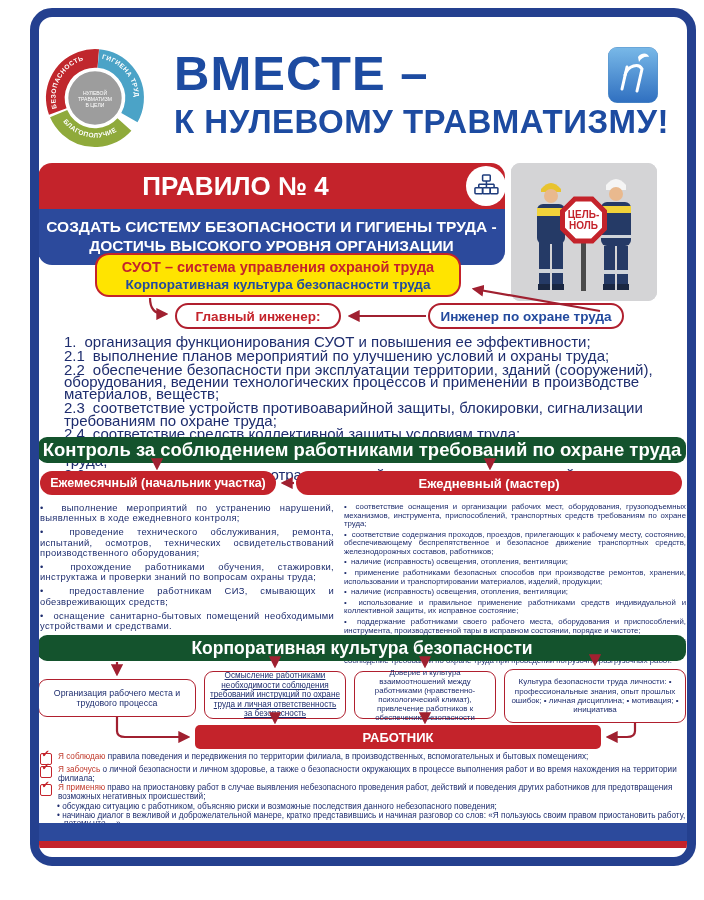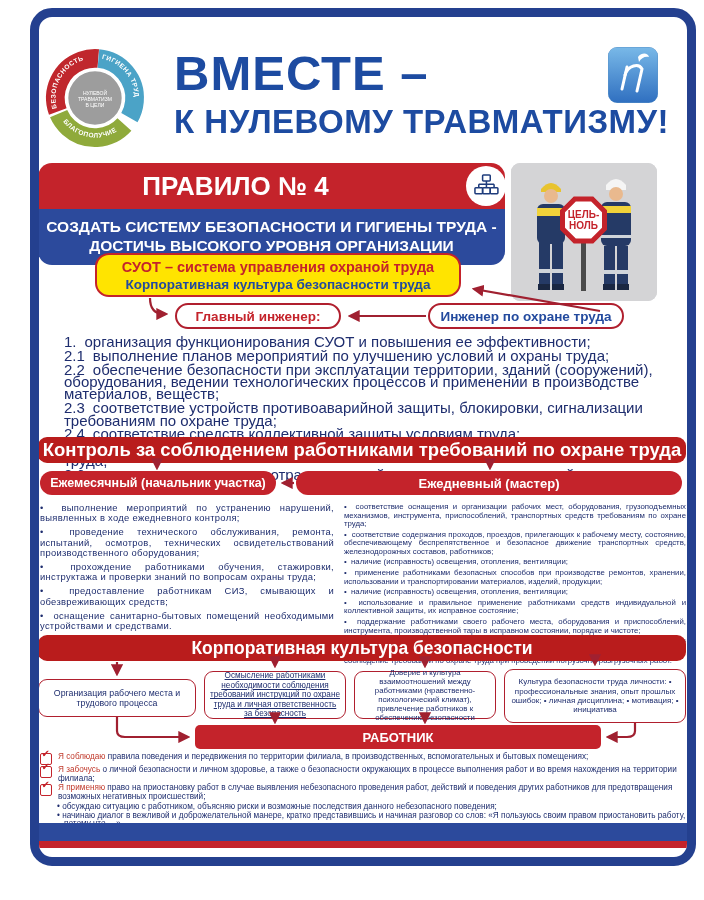--- a/index.html
+++ b/index.html
@@ -28,21 +28,21 @@
 
   .role-pill{background:#fff;border:2px solid #b01f2e;border-radius:13px;display:flex;align-items:center;justify-content:center;
              font-weight:bold;font-size:13.5px;}
   .role-pill.red-text{color:#c4232b;}
   .role-pill.blue-text{color:#234a9e;}
 
   .duties{color:#1e2d6e;font-size:15px;line-height:12.3px;padding-left:24px;}
   .duty{margin-bottom:1.6px;}
   .duty .num{margin-right:8px;}
 
-  .section-bar{background:#b91c1c;border-radius:9px;color:#fff;font-weight:bold;display:flex;align-items:center;justify-content:center;}
+  .section-bar{background:#14532d;border-radius:9px;color:#fff;font-weight:bold;display:flex;align-items:center;justify-content:center;}
   .red-pill{background:#c4232b;border-radius:12px;color:#fff;font-weight:bold;display:flex;align-items:center;justify-content:center;}
 
   ul.blist{list-style:none;margin:0;padding:0;color:#1e2d6e;}
   ul.blist li{text-align:justify;}
   ul.blist li::before{content:"•\00a0\00a0";}
   ul.blist li.no-b::before{content:"";}
   .left-col li{font-size:9.4px;line-height:10.4px;margin-bottom:3.5px;letter-spacing:0.3px;}
   .right-col li{font-size:7.8px;line-height:8.5px;margin-bottom:2.2px;}
 
   .culture-box{background:#fff;border:1.8px solid #b01f2e;border-radius:9px;color:#1e2d6e;text-align:center;

